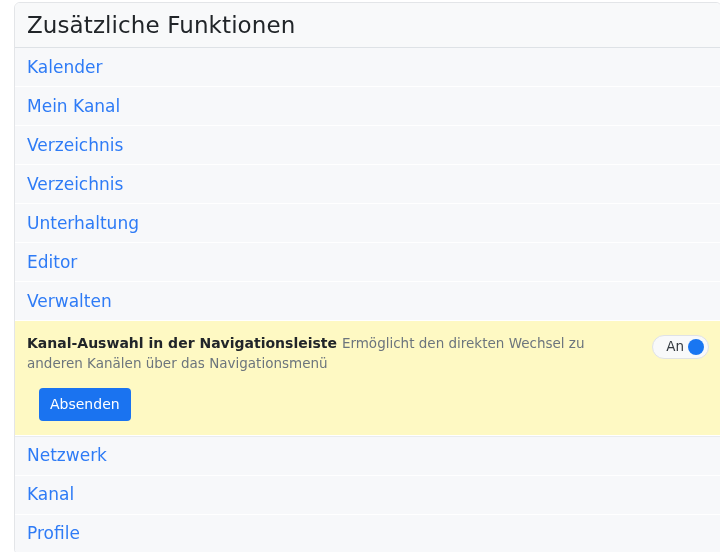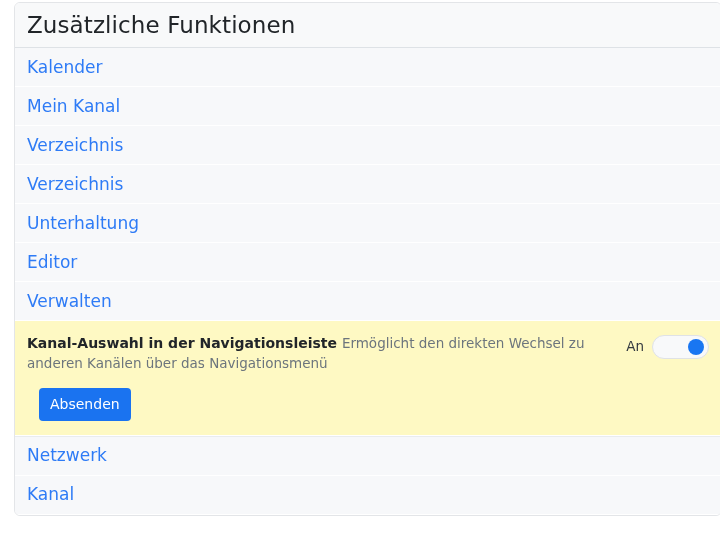--- a/index.html
+++ b/index.html
@@ -122,21 +122,20 @@
     border: 1px solid #dfe2e6;
     border-radius: 14px;
     background: #f8f9fa;
     display: flex;
     align-items: center;
     justify-content: flex-end;
     padding: 0 4px 0 0;
     box-sizing: border-box;
     margin-top: 2px;
     cursor: pointer;
-    gap: 40px;
   }
 
   .toggle-label {
     font-size: 13.5px;
     color: #343a40;
     margin-right: 4px;
     line-height: 1;
   }
 
   .toggle-knob {
@@ -238,18 +237,21 @@
     <div class="list">
 
       <div class="list-row">
         <span class="row-link">Netzwerk</span>
       </div>
 
       <div class="list-row">
         <span class="row-link">Kanal</span>
       </div>
 
+      <div class="list-row">
+        <span class="row-link">Profile</span>
+      </div>
 
     </div>
 
   </div>
 
 </div>
 
 </body></html>

